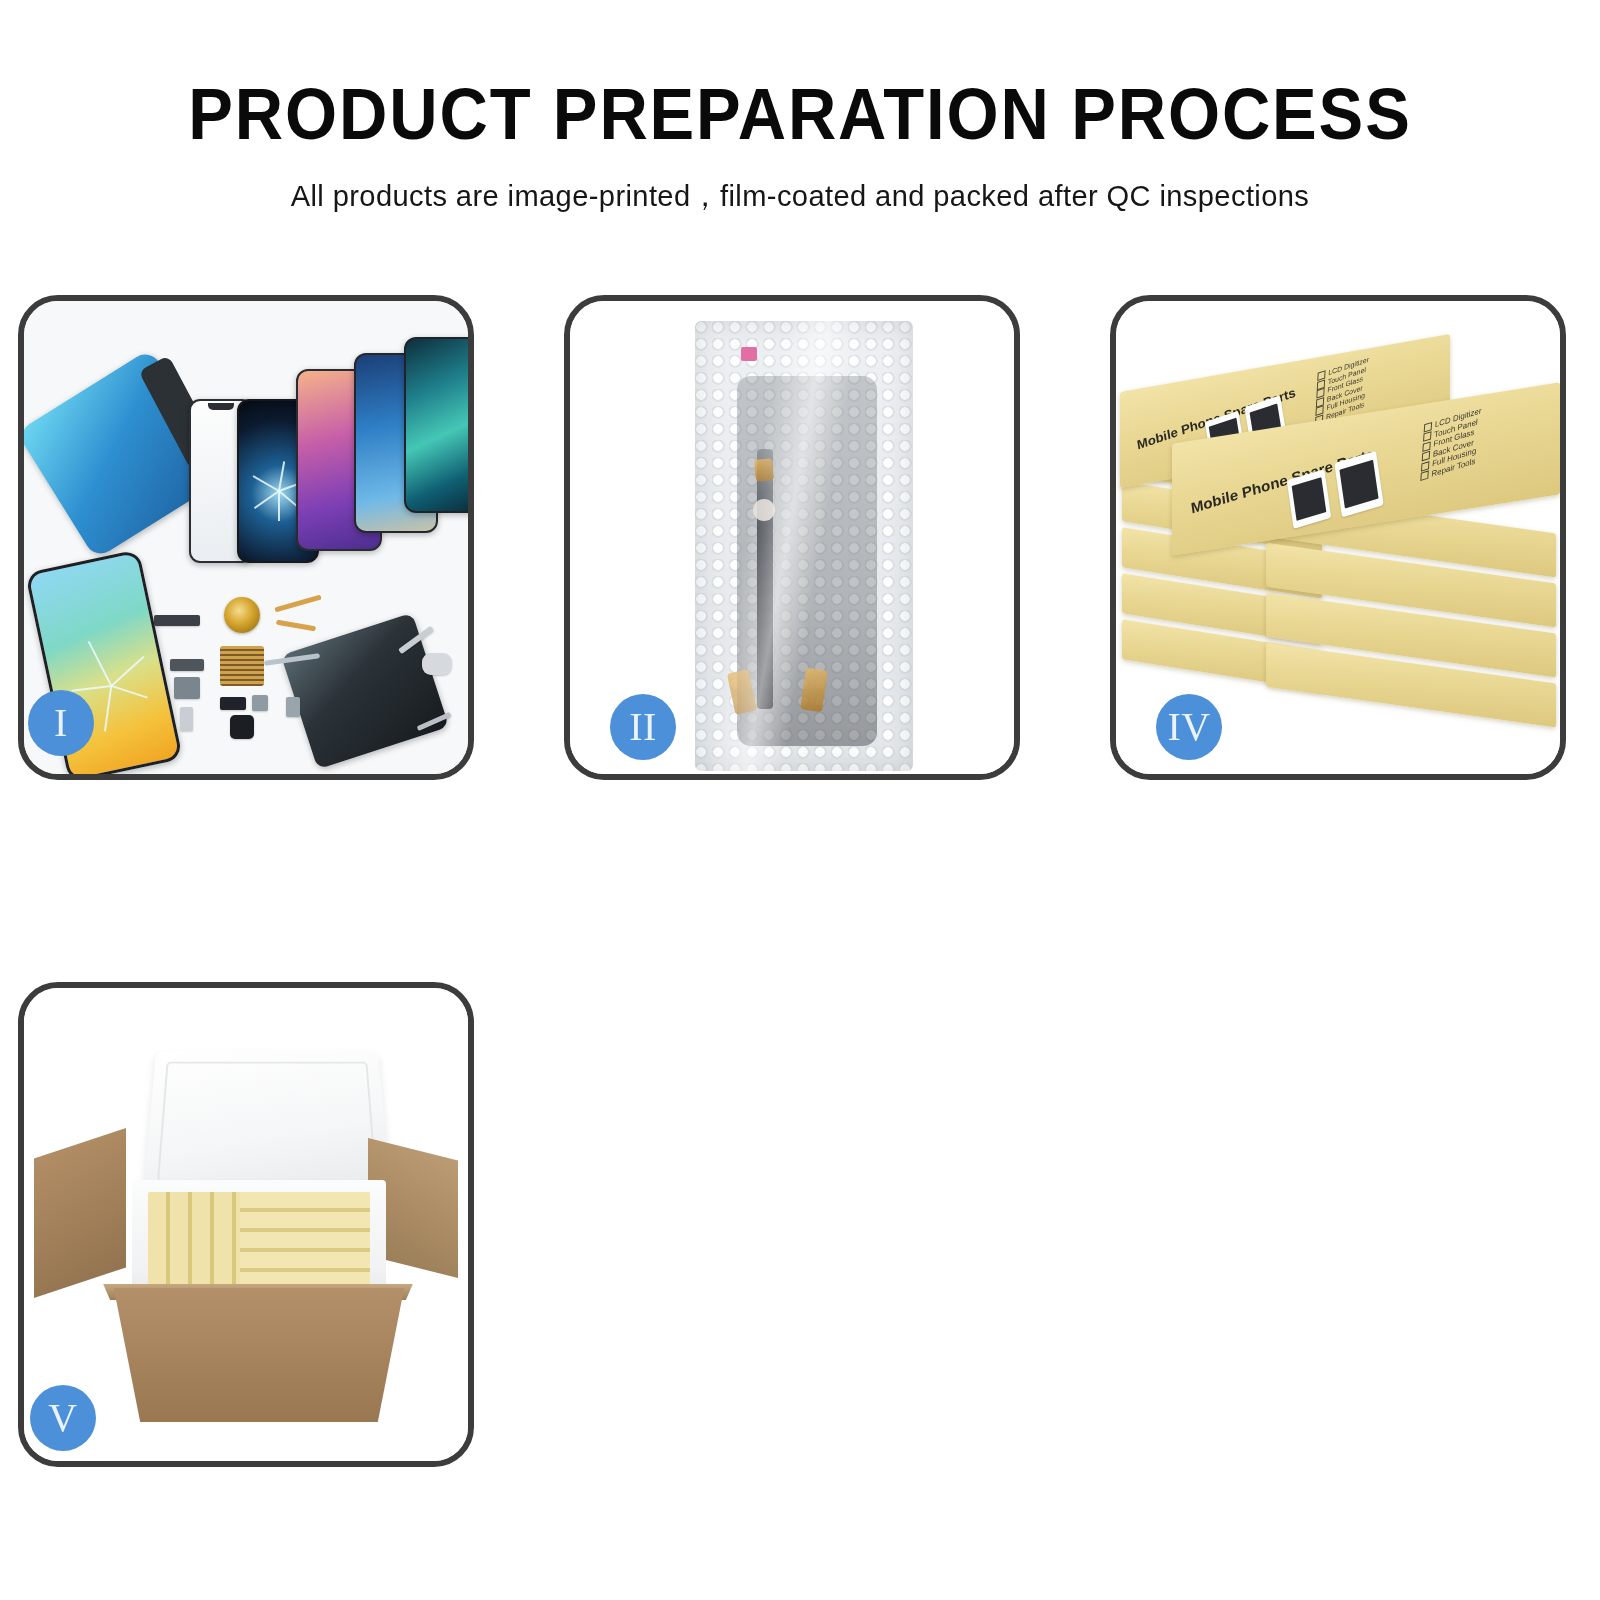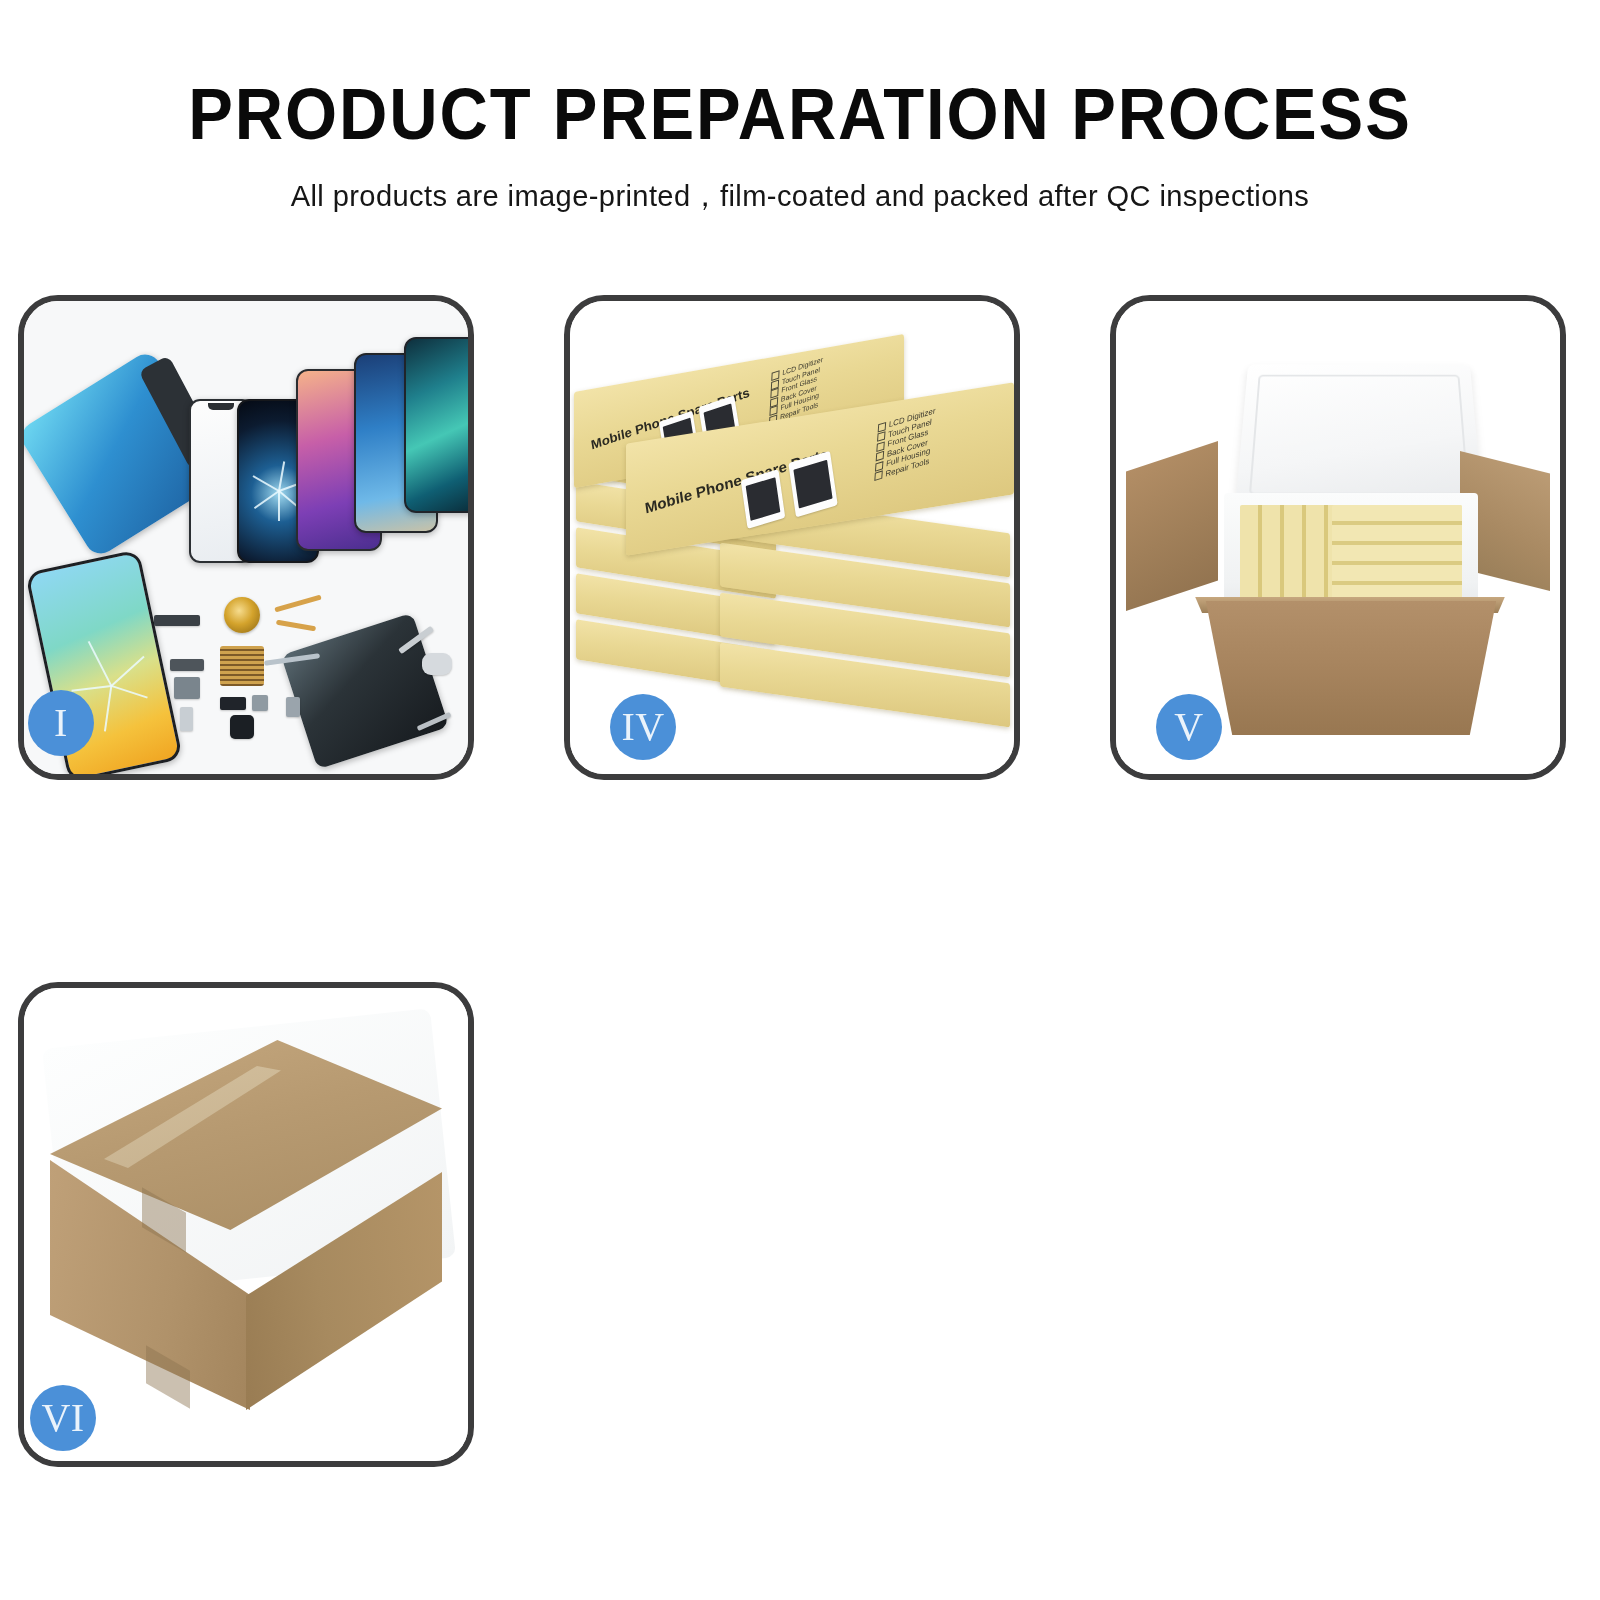--- a/index.html
+++ b/index.html
@@ -424,20 +424,35 @@
       <div class="bit" style="left:156px;top:406px;width:13px;height:24px;background:#c8ced3"></div>
       <div class="bit" style="left:206px;top:414px;width:24px;height:24px;background:#1b1f24;border-radius:5px"></div>
       <div class="bit" style="left:262px;top:396px;width:14px;height:20px;background:#9aa4ac"></div>
       <div class="bit" style="left:372px;top:336px;width:40px;height:6px;background:#c9ced2;transform:rotate(-36deg)"></div>
       <div class="bit" style="left:392px;top:418px;width:36px;height:5px;background:#b9bfc4;transform:rotate(-24deg)"></div>
       <div class="bit" style="left:398px;top:352px;width:30px;height:22px;background:#d6dade;border-radius:9px"></div>
     </div>
     <div class="badge">I</div>
   </div>
 
+  <div class="panel">
+    <div class="panel-inner">
+      <div class="bubble-bag">
+        <div class="inner-part"></div>
+        <div class="spine"></div>
+        <div class="pink-tab"></div>
+        <div class="conn-dot"></div>
+        <div class="gold-foot" style="left:36px;top:350px;transform:rotate(-12deg)"></div>
+        <div class="gold-foot" style="left:108px;top:348px;transform:rotate(8deg)"></div>
+        <div class="gold-foot" style="left:60px;top:138px;width:18px;height:22px;transform:rotate(-6deg)"></div>
+        <div class="bag-sheen"></div>
+      </div>
+    </div>
+    <div class="badge">II</div>
+  </div>
 
 
   <div class="panel">
     <div class="panel-inner">
       <div class="stack">
 
         <div class="gbox" style="left:6px;top:150px;width:200px;height:40px;transform:skewY(9deg)"></div>
         <div class="gbox" style="left:6px;top:196px;width:200px;height:40px;transform:skewY(9deg)"></div>
         <div class="gbox" style="left:6px;top:242px;width:200px;height:40px;transform:skewY(9deg)"></div>
         <div class="gbox" style="left:6px;top:288px;width:200px;height:40px;transform:skewY(9deg)"></div>
@@ -496,26 +511,14 @@
       <div class="v-flapR"></div>
       <div class="v-foambody"></div>
       <div class="v-goldrows"></div>
       <div class="v-goldrows2"></div>
       <div class="v-cartonrim"></div>
       <div class="v-cartonfront"></div>
     </div>
     <div class="badge">V</div>
   </div>
 
-  <div class="panel">
-    <div class="panel-inner">
-      <div class="vi-bg-sheet"></div>
-      <div class="vi-top"></div>
-      <div class="vi-tape"></div>
-      <div class="vi-left"></div>
-      <div class="vi-right"></div>
-      <div class="vi-seam" style="left:118px;top:212px;width:44px;height:40px;transform:skewY(30deg)"></div>
-      <div class="vi-seam" style="left:122px;top:370px;width:44px;height:38px;transform:skewY(30deg)"></div>
-    </div>
-    <div class="badge">VI</div>
-  </div>
 
 </div>
 
 </body></html>

